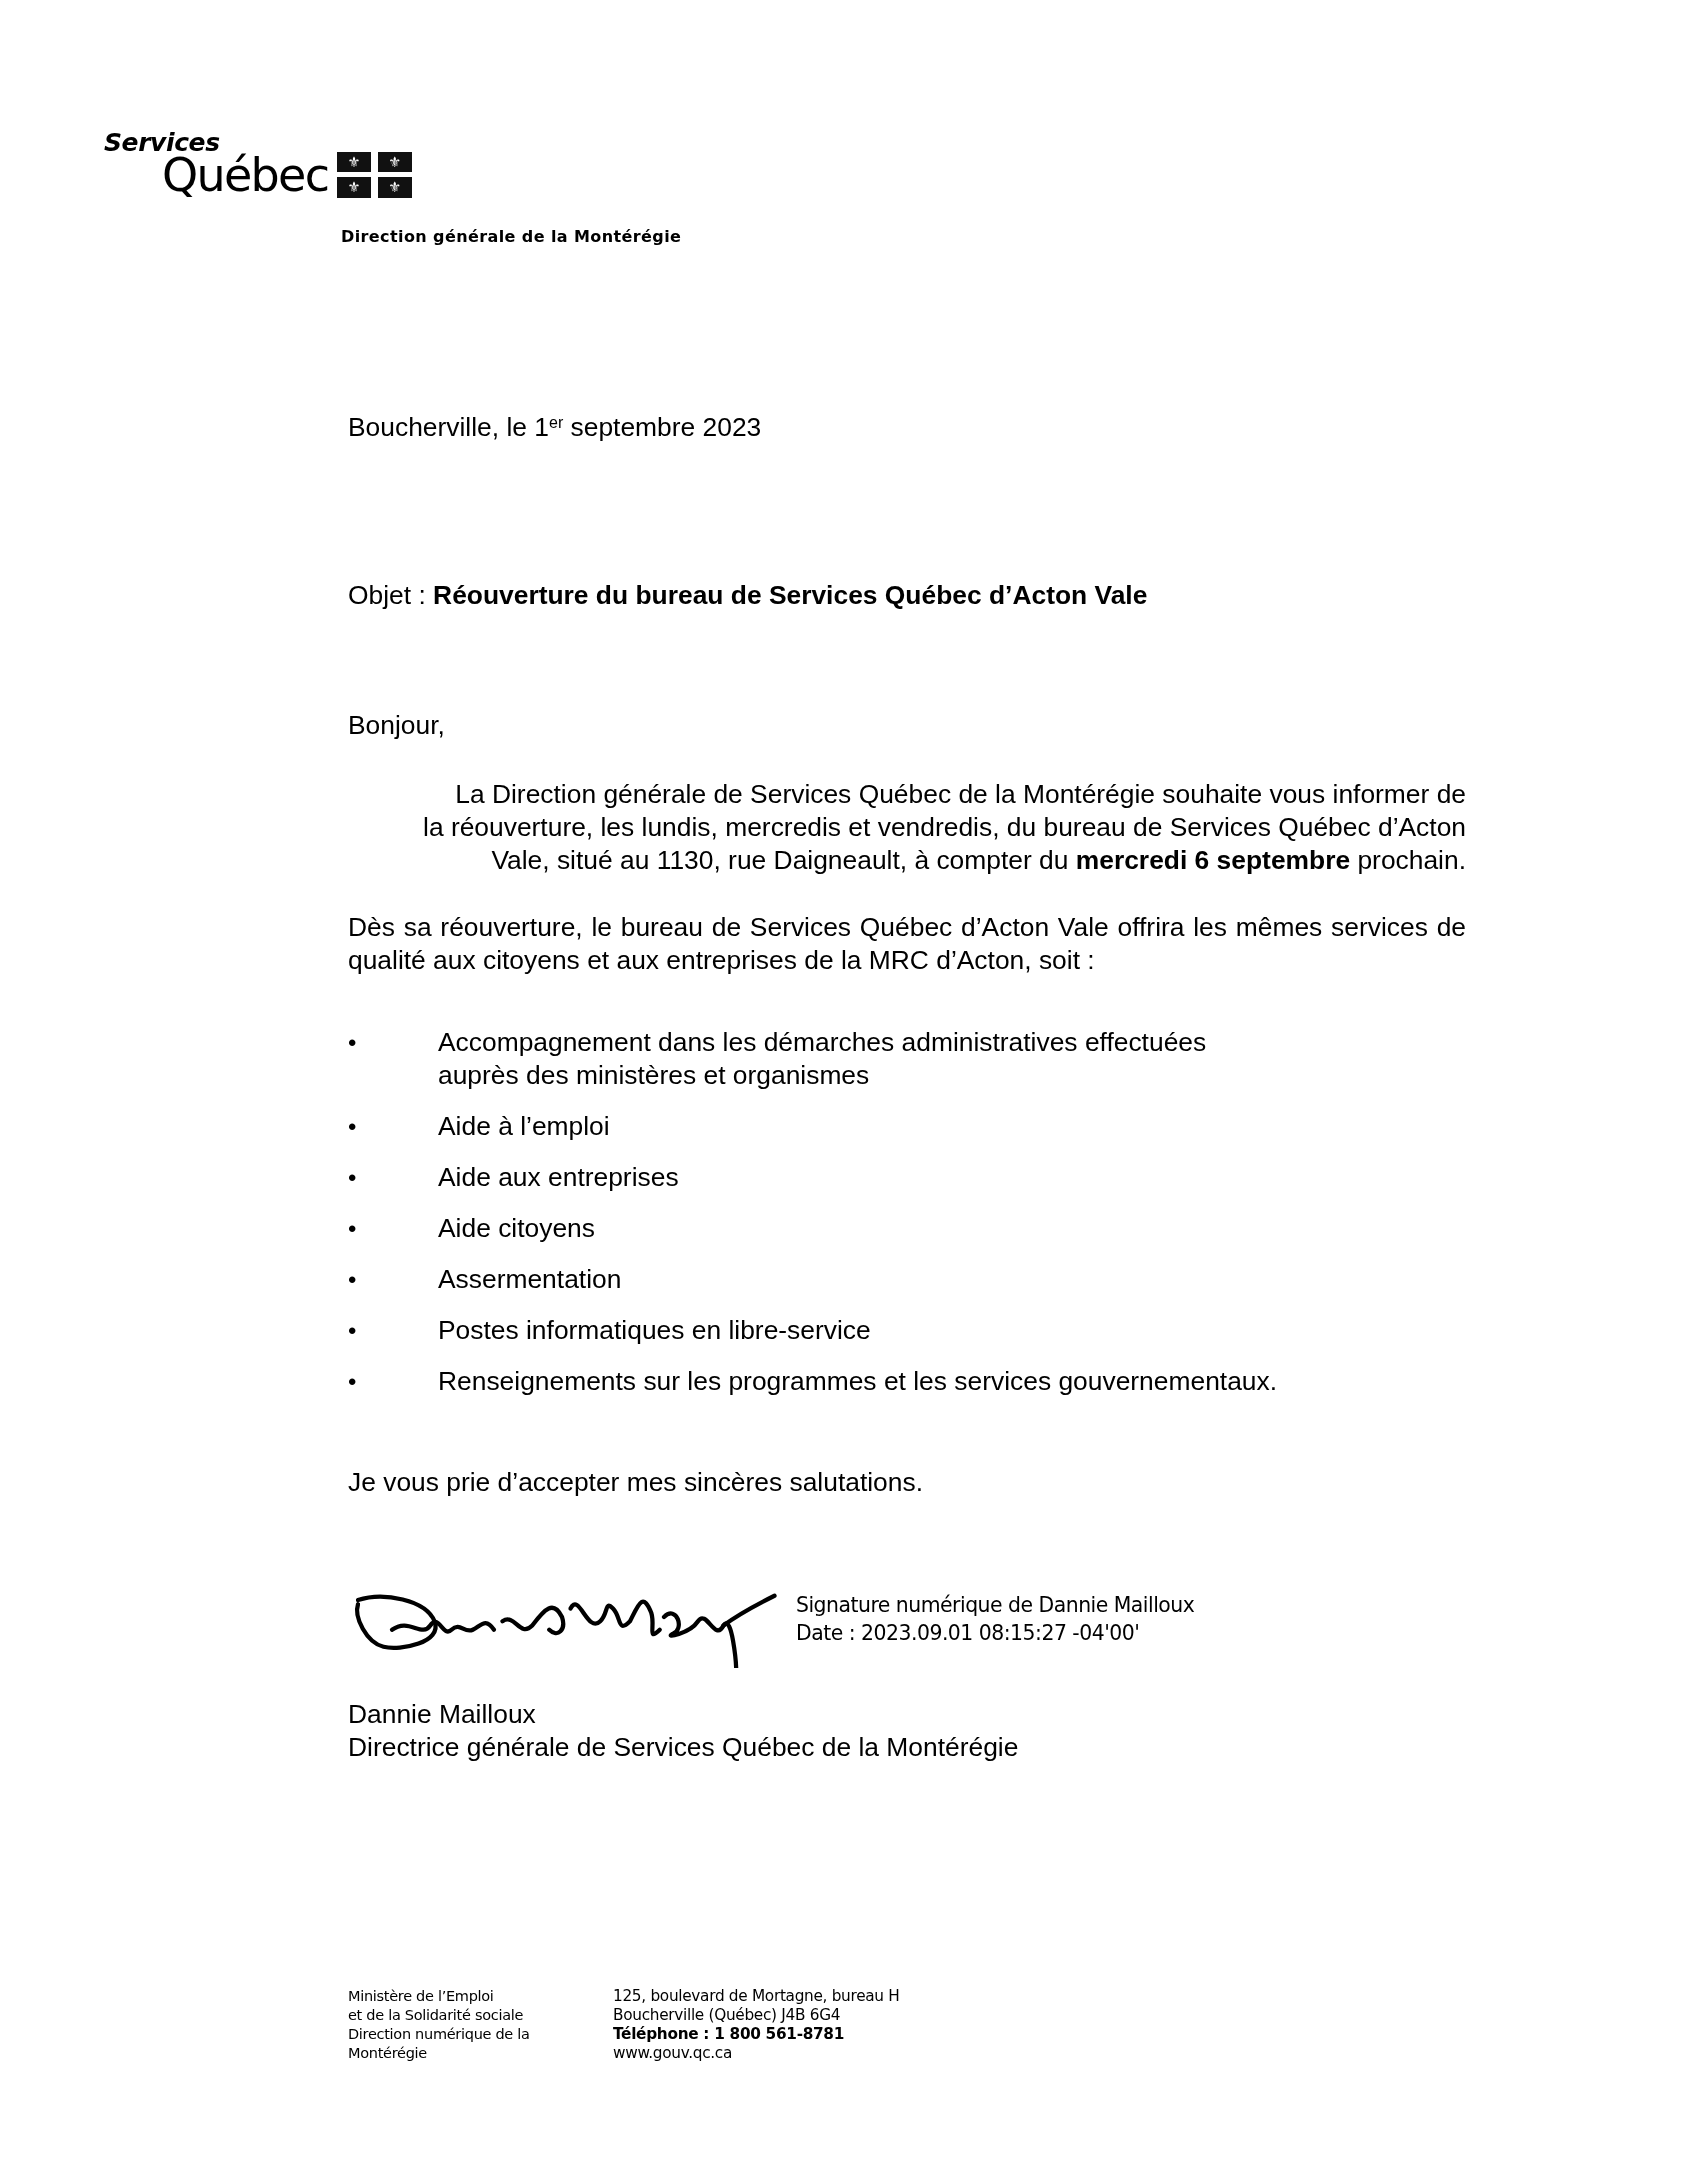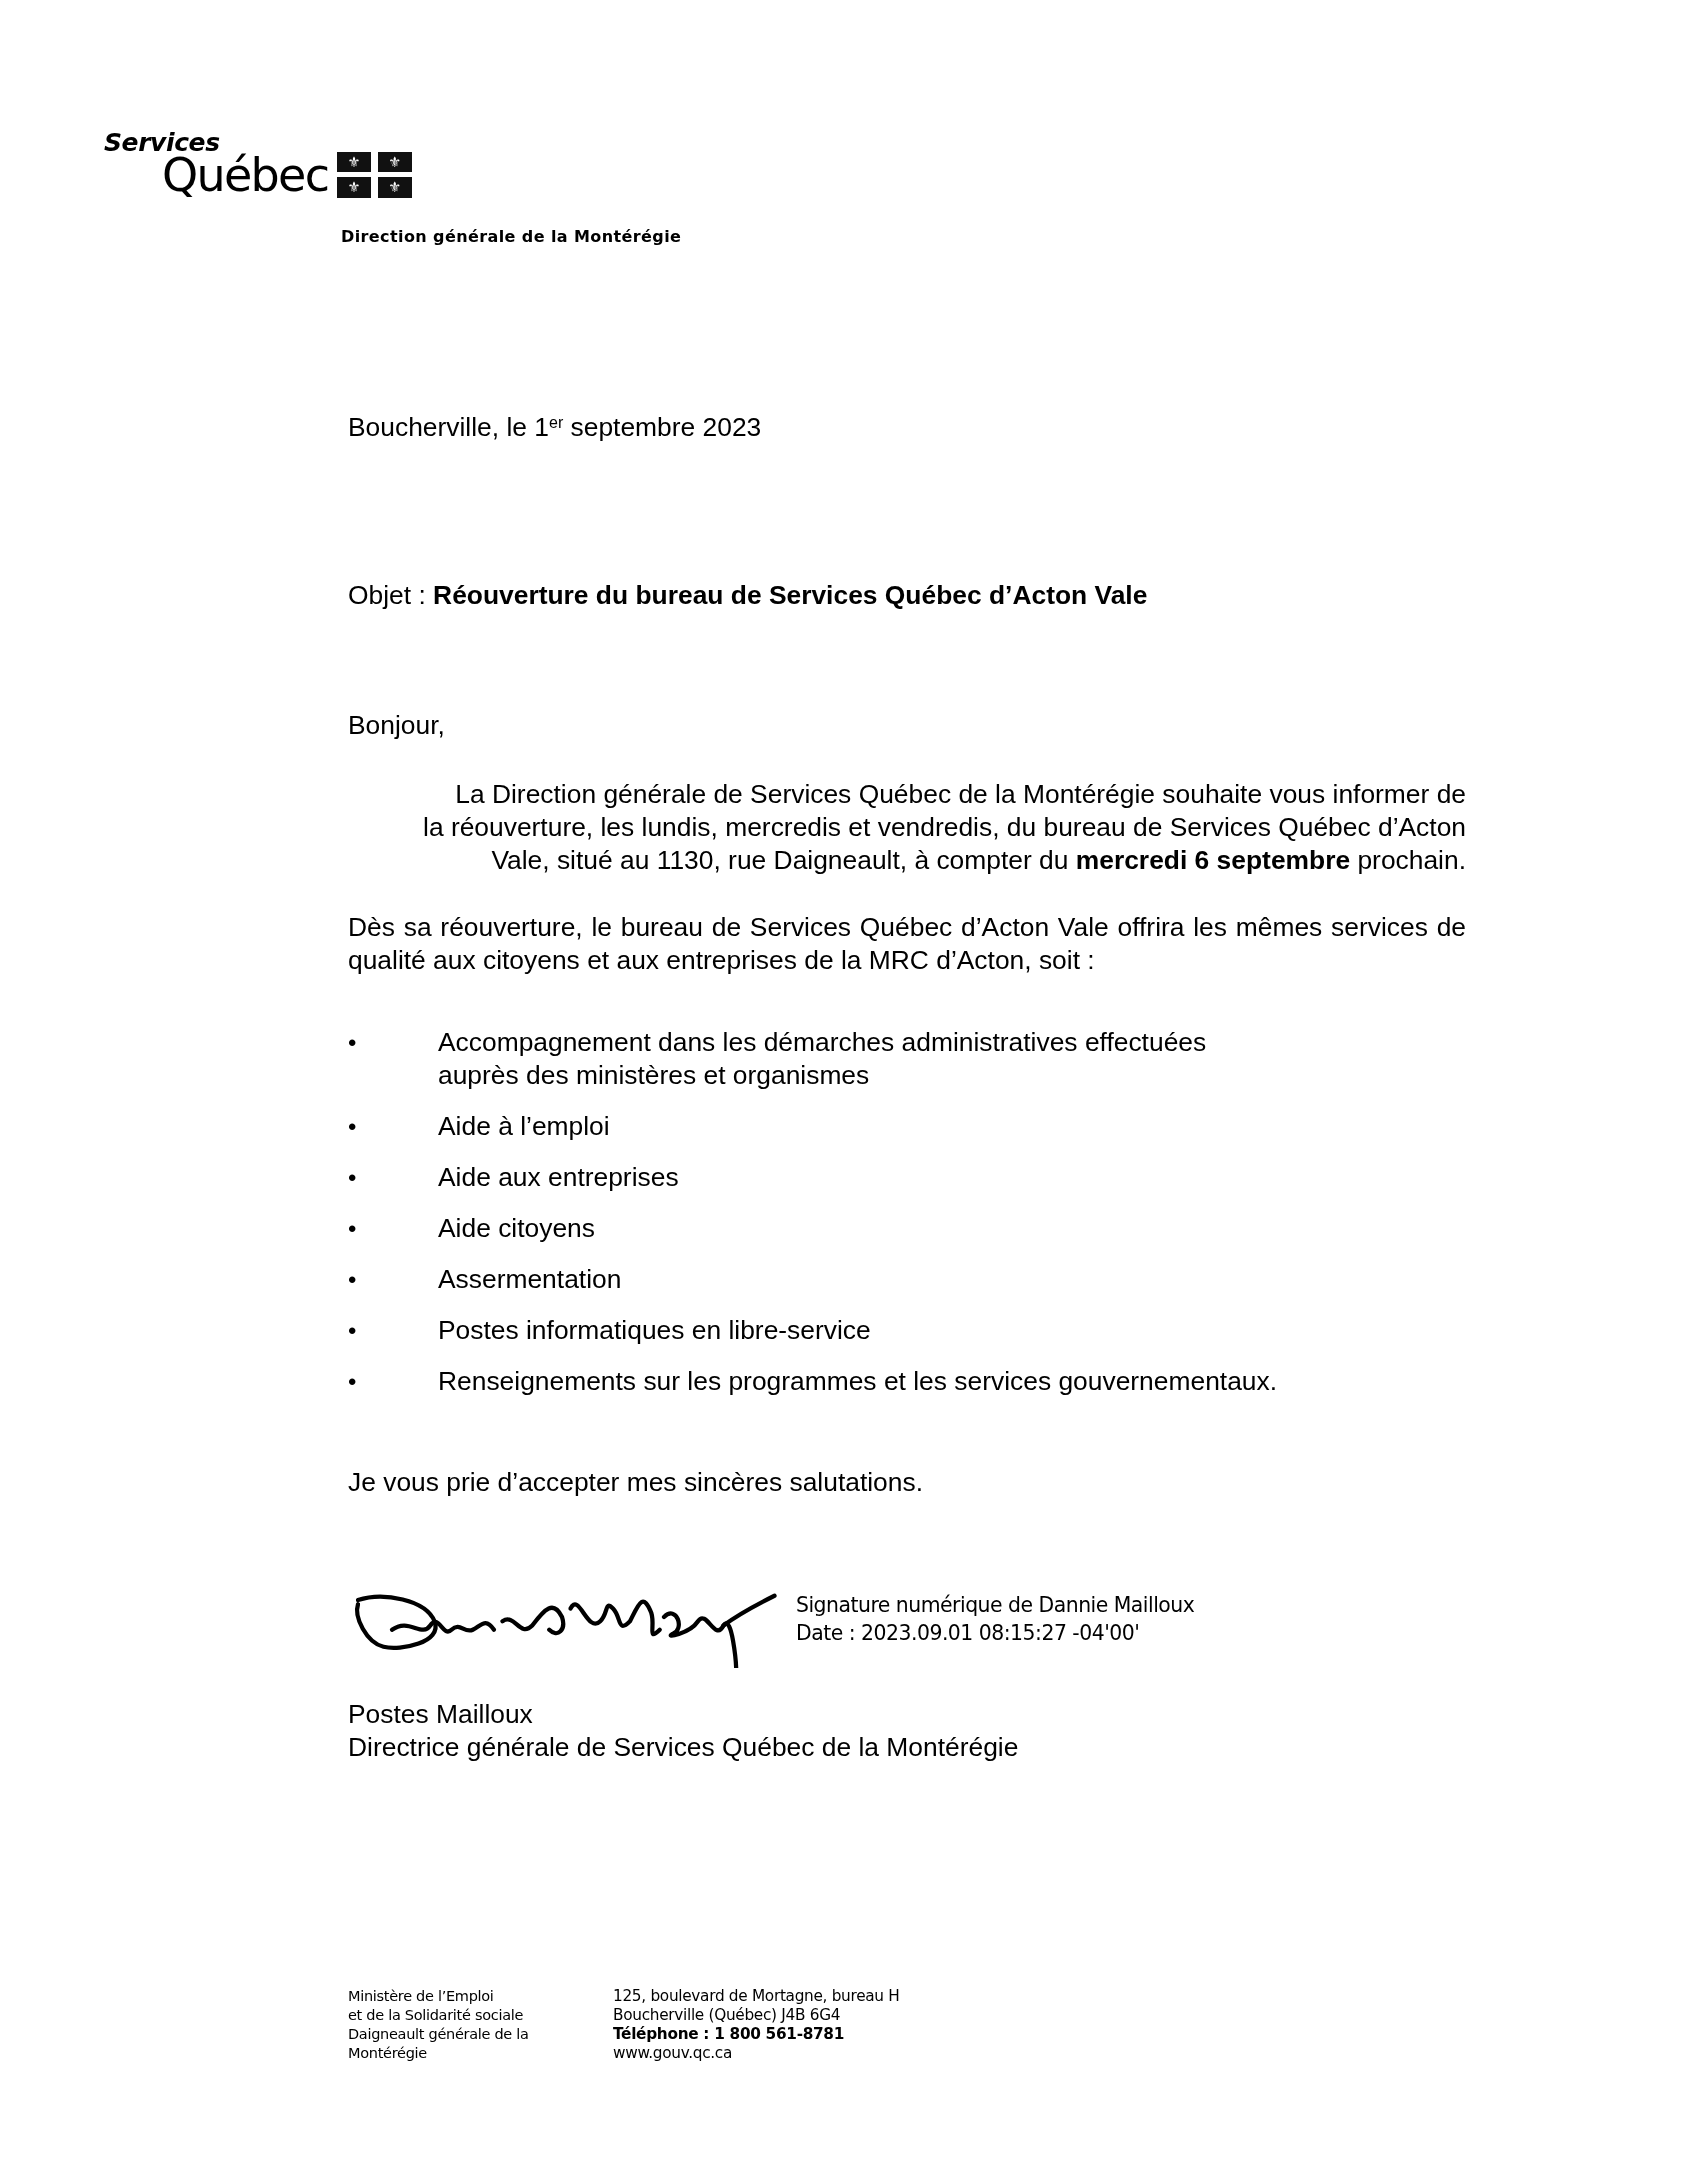--- a/index.html
+++ b/index.html
@@ -100,28 +100,28 @@
     <path d="M370,40 C385,25 395,55 380,60 C370,65 400,60 410,45 C420,30 430,70 440,50 C450,35 455,95 455,105"></path>
     <path d="M440,50 C460,35 480,25 500,15"></path>
   </g>
 </svg>
 <div class="abs sig-meta">
   <div>Signature numérique de Dannie Mailloux</div>
   <div>Date : 2023.09.01 08:15:27 -04'00'</div>
 </div>
 
 <div class="abs txt signer">
-  <div>Postes Mailloux</div>
+  <div>Dannie Mailloux</div>
   <div>Directrice générale de Services Québec de la Montérégie</div>
 </div>
 
 <div class="abs footer-left">
   <div>Ministère de l’Emploi</div>
   <div>et de la Solidarité sociale</div>
-  <div>Daigneault générale de la</div>
+  <div>Direction numérique de la</div>
   <div>Montérégie</div>
 </div>
 <div class="abs footer-right">
   <div>125, boulevard de Mortagne, bureau H</div>
   <div>Boucherville (Québec) J4B 6G4</div>
   <div><b>Téléphone : 1 800 561-8781</b></div>
   <div>www.gouv.qc.ca</div>
 </div>
 
 

